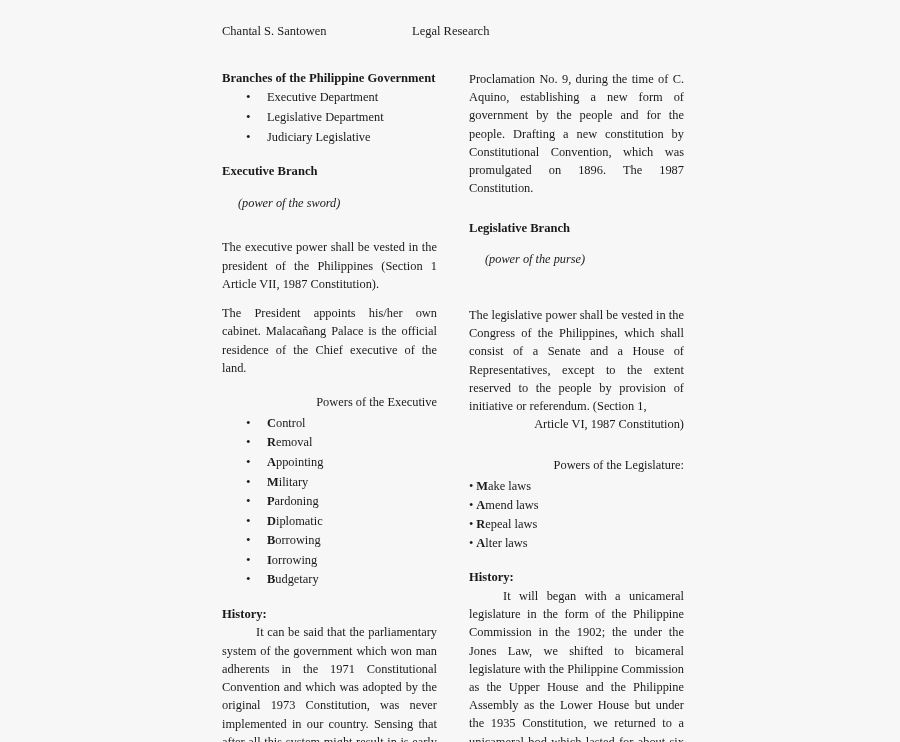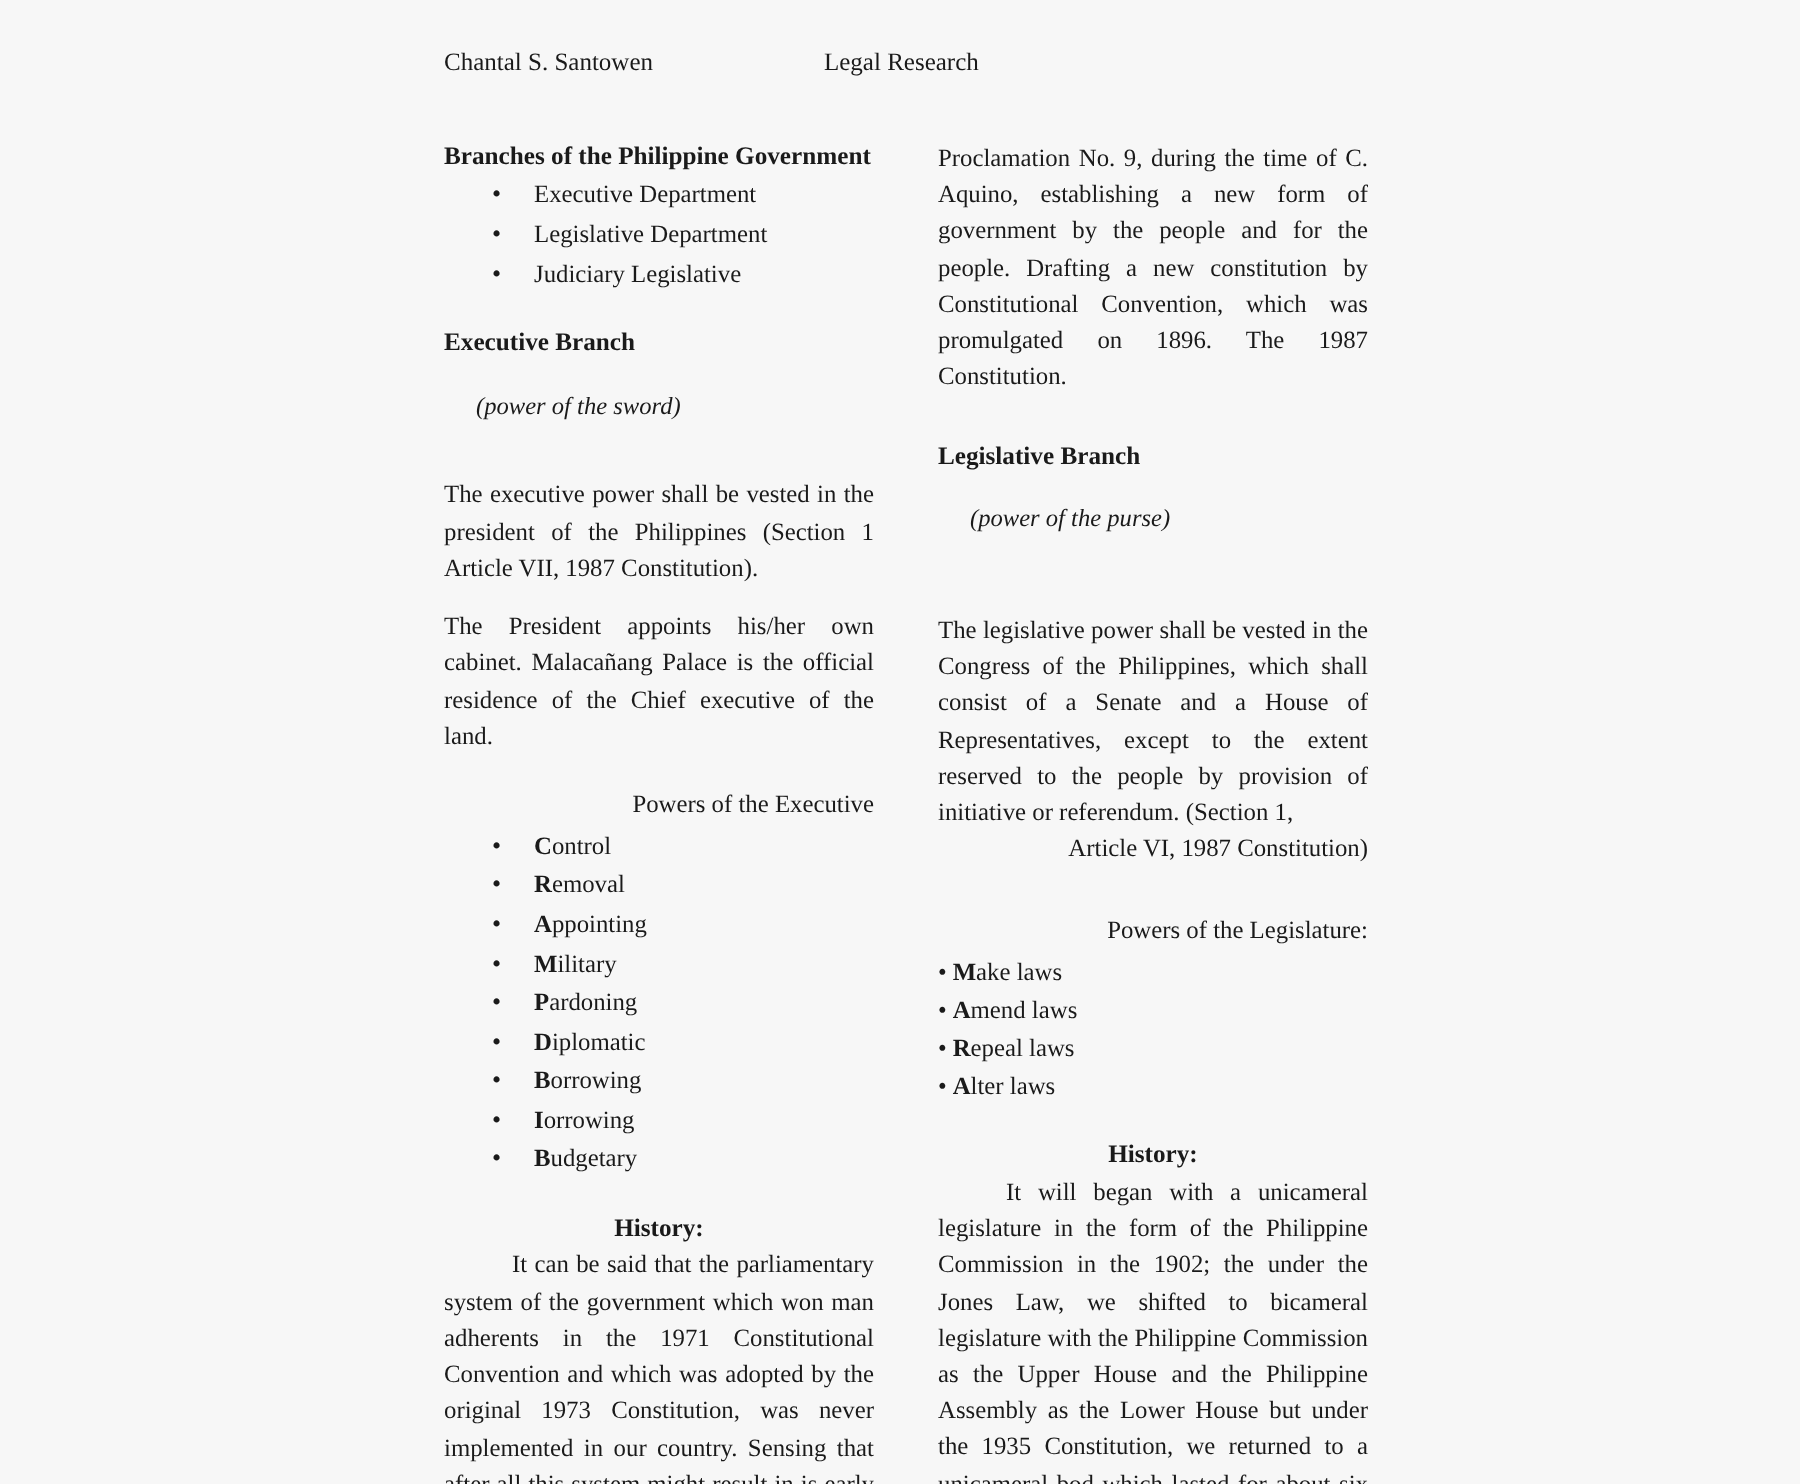--- a/index.html
+++ b/index.html
@@ -112,21 +112,20 @@
     font-size: 12.4px;
   }
   ul.dotlist li .dot { margin-right: 3px; }
   ul.dotlist li b { font-weight: bold; }
 
   .history-head {
     font-weight: bold;
     font-size: 12.6px;
     margin: 0 0 1px 0;
     line-height: 1.3;
-    text-align: center;
   }
 </style>
 </head>
 <body>
 
 <div class="page">
 
   <div class="header">
     <span class="author">Chantal S. Santowen</span>
     <span class="subject">Legal Research</span>

